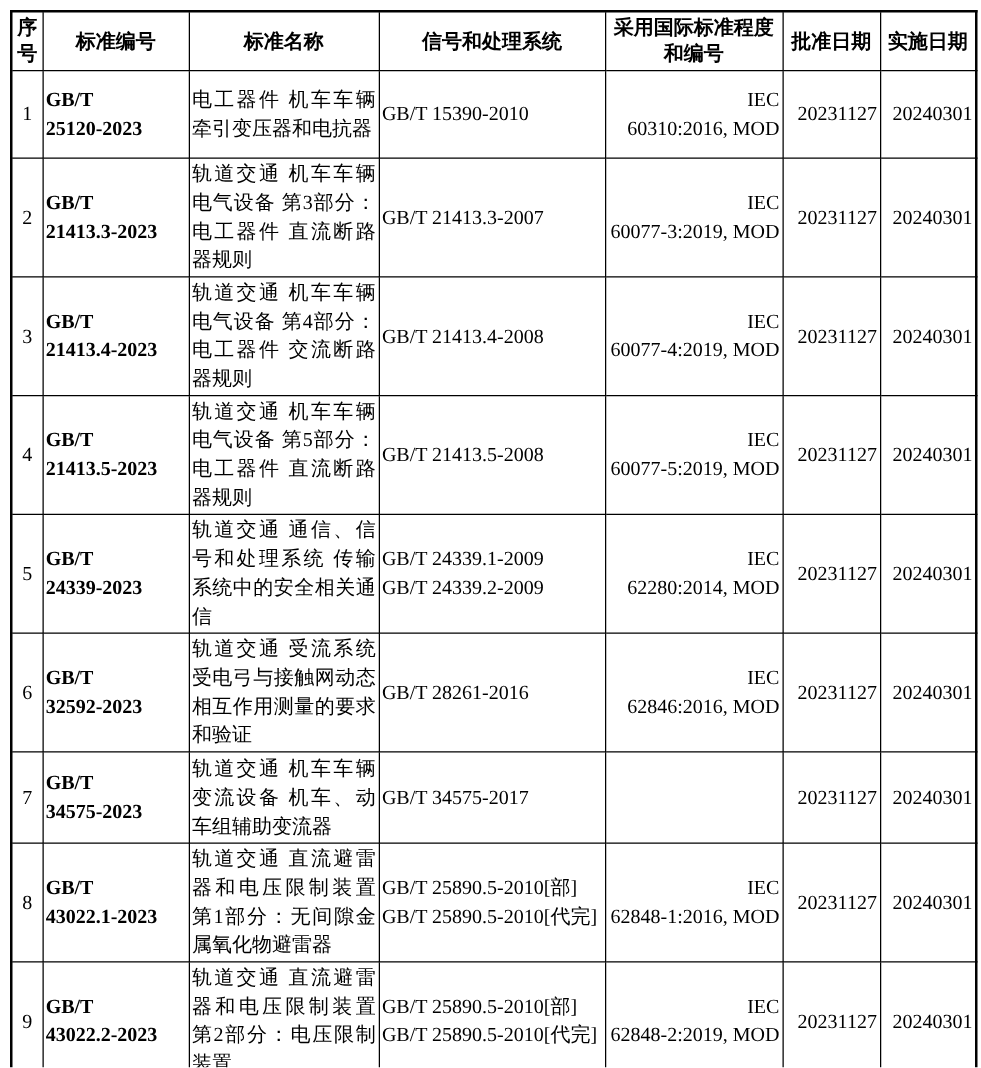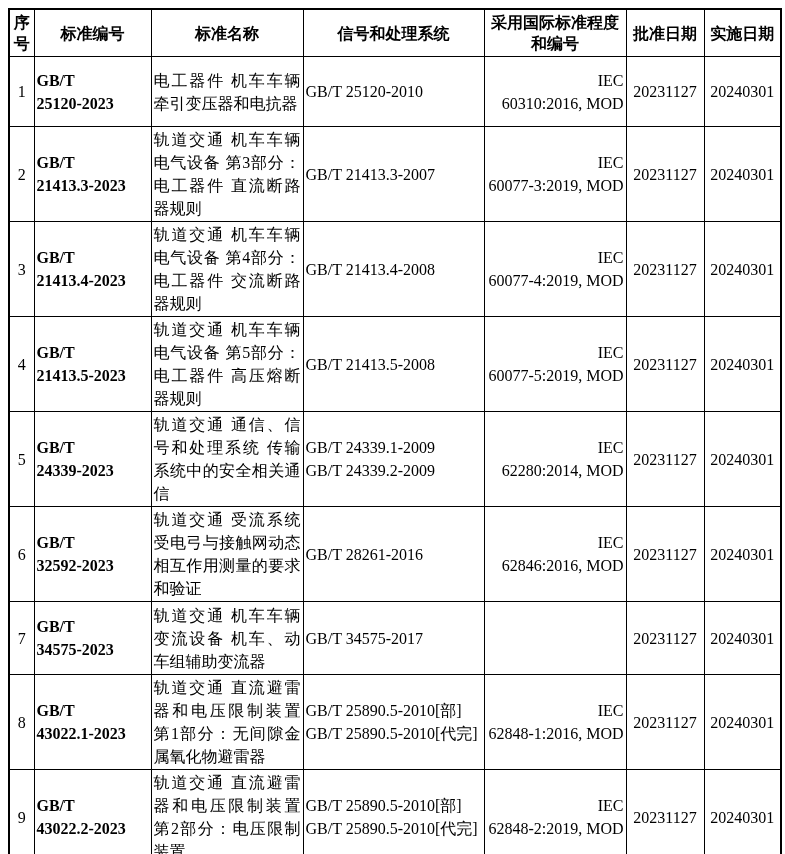--- a/index.html
+++ b/index.html
@@ -68,21 +68,21 @@
     text-align: left;
     padding-left: 2px;
     white-space: pre-line;
   }
   td.c-intl {
     text-align: right;
     padding-left: 9px;
     white-space: pre-line;
   }
   td.c-date {
-    text-align: center;
+    text-align: right;
   }
 </style>
 </head>
 <body>
 
 <div class="page">
   <table class="std-table">
     <colgroup>
       <col style="width:25px">
       <col style="width:117px">
@@ -103,21 +103,21 @@
         <th>批准日期</th>
         <th>实施日期</th>
       </tr>
     </thead>
     <tbody>
         <tr style="height: 70px;">
     <td class="c-seq">1</td>
     <td class="c-no">GB/T
 25120-2023</td>
     <td class="c-name">电工器件 机车车辆牵引变压器和电抗器</td>
-    <td class="c-rep">GB/T 25120-2010</td>
+    <td class="c-rep">GB/T 15390-2010</td>
     <td class="c-intl">IEC
 60310:2016, MOD</td>
     <td class="c-date">20231127</td>
     <td class="c-date">20240301</td>
   </tr>
         <tr style="height: 93px;">
     <td class="c-seq">2</td>
     <td class="c-no">GB/T
 21413.3-2023</td>
     <td class="c-name">轨道交通 机车车辆电气设备 第3部分：电工器件 直流断路器规则</td>
@@ -135,21 +135,21 @@
     <td class="c-rep">GB/T 21413.4-2008</td>
     <td class="c-intl">IEC
 60077-4:2019, MOD</td>
     <td class="c-date">20231127</td>
     <td class="c-date">20240301</td>
   </tr>
         <tr style="height: 93px;">
     <td class="c-seq">4</td>
     <td class="c-no">GB/T
 21413.5-2023</td>
-    <td class="c-name">轨道交通 机车车辆电气设备 第5部分：电工器件 高压熔断器规则</td>
+    <td class="c-name">轨道交通 机车车辆电气设备 第5部分：电工器件 直流断路器规则</td>
     <td class="c-rep">GB/T 21413.5-2008</td>
     <td class="c-intl">IEC
 60077-5:2019, MOD</td>
     <td class="c-date">20231127</td>
     <td class="c-date">20240301</td>
   </tr>
         <tr style="height: 95px;">
     <td class="c-seq">5</td>
     <td class="c-no">GB/T
 24339-2023</td>

